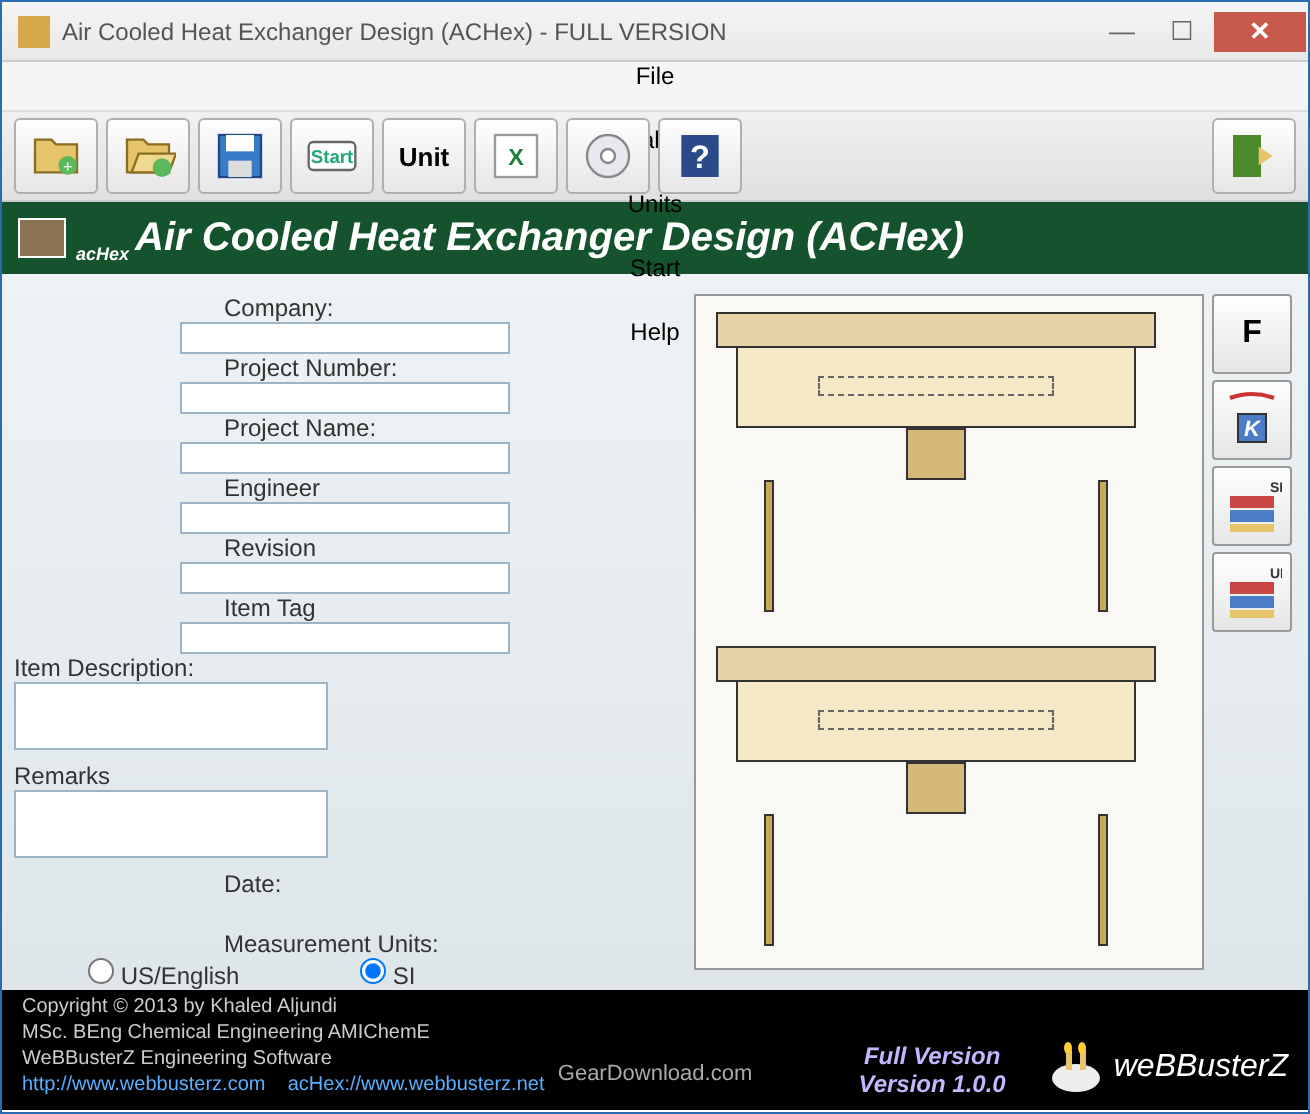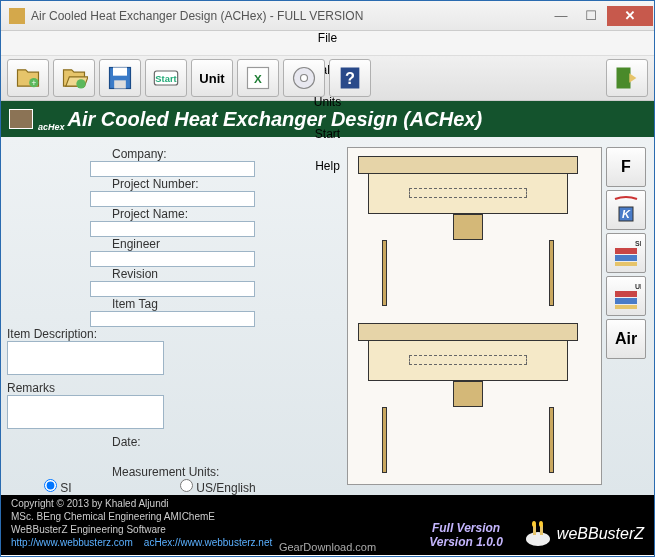--- a/index.html
+++ b/index.html
@@ -29,21 +29,21 @@
 .date-picker { flex: 1; height: 22px; border: 1px solid #9db4c6; background: #fff; display: flex; align-items: center; padding: 0 4px; font-size: 12px; justify-content: space-between; }
 .radios { display: flex; gap: 16px; font-size: 12px; align-items: center; }
 .diagram { flex: 1; background: #faf8f4; border: 1px solid #999; margin-right: 4px; position: relative; }
 .side-btns { width: 42px; display: flex; flex-direction: column; gap: 3px; }
 .sbtn { width: 40px; height: 40px; border: 1px solid #999; border-radius: 2px; background: linear-gradient(to bottom, #fefefe, #e6e6e6); display: flex; align-items: center; justify-content: center; font-size: 16px; font-weight: bold; cursor: pointer; }
 .footer { height: 60px; background: #000; color: #ccc; display: flex; align-items: flex-end; padding: 6px 10px; font-size: 10px; }
 .footer .left { flex: 1; line-height: 1.3; }
 .footer .left a { color: #5ab0ff; }
 .footer .mid { color: #c4b5fd; font-style: italic; font-weight: bold; text-align: center; font-size: 12px; margin-right: 20px; }
 .footer .logo { color: #fff; font-size: 16px; font-style: italic; display: flex; align-items: center; gap: 4px; }
-.watermark { position: absolute; bottom: 4px; left: 50%; transform: translateX(-50%); color: #aaa; font-size: 11px; z-index: 10; }
+.watermark { position: absolute; bottom: 14px; left: 50%; transform: translateX(-50%); color: #aaa; font-size: 11px; z-index: 10; }
 
 .hx { position: absolute; left: 10px; width: 220px; }
 .hx1 { top: 8px; } .hx2 { top: 175px; }
 .hx .top { height: 18px; background: #e6d4a8; border: 1px solid #333; }
 .hx .body { height: 40px; background: #f5e9c8; border: 1px solid #333; border-top: none; margin: 0 10px; position: relative; }
 .hx .fan { position: absolute; left: 20%; right: 20%; top: 14px; height: 10px; border: 1px dashed #666; }
 .hx .motor { width: 30px; height: 26px; background: #d4b878; border: 1px solid #333; margin: 0 auto; }
 .hx .legs { display: flex; justify-content: space-between; padding: 0 24px; }
 .hx .leg { width: 5px; height: 66px; background: #c9a860; border: 1px solid #333; }
 </style>
@@ -161,22 +161,22 @@
     <div class="row tall">
         <label>Remarks</label>
         <textarea style=""></textarea>
       </div>
     <div class="row">
         <label>Date:</label>
     </div>
     <div class="row">
         <label>Measurement Units:</label>
       <div class="radios">
+        <label><input type="radio" name="u" style=""> <span>US/English</span></label>
         <label><input type="radio" name="u" checked="" style=""> <span>SI</span></label>
-        <label><input type="radio" name="u" style=""> <span>US/English</span></label>
       </div>
     </div>
   </div>
 
   <div class="diagram">
     <div class="hx hx1">
       <div class="top"></div>
         <div class="body">
           <div class="fan"></div>
         </div>
@@ -217,21 +217,20 @@
         </svg>
       </div>
     <div class="sbtn">
         <svg width="30" height="30">
           <text x="24" y="8" font-size="7" fill="#333">UD</text>
           <rect x="4" y="10" width="22" height="6" fill="#c94545"></rect>
           <rect x="4" y="17" width="22" height="6" fill="#4a7cc8"></rect>
           <rect x="4" y="24" width="22" height="4" fill="#e6c46a"></rect>
         </svg>
       </div>
-    <div class="sbtn">Air</div>
   </div>
 </div>
 
 <div class="footer">
   <div class="left">
     <div>Copyright © 2013 by Khaled Aljundi</div>
     <div>MSc. BEng Chemical Engineering AMIChemE</div>
     <div>WeBBusterZ Engineering Software</div>
     <div><a>http://www.webbusterz.com</a> &nbsp;&nbsp; <a>acHex://www.webbusterz.net</a></div>
   </div>

